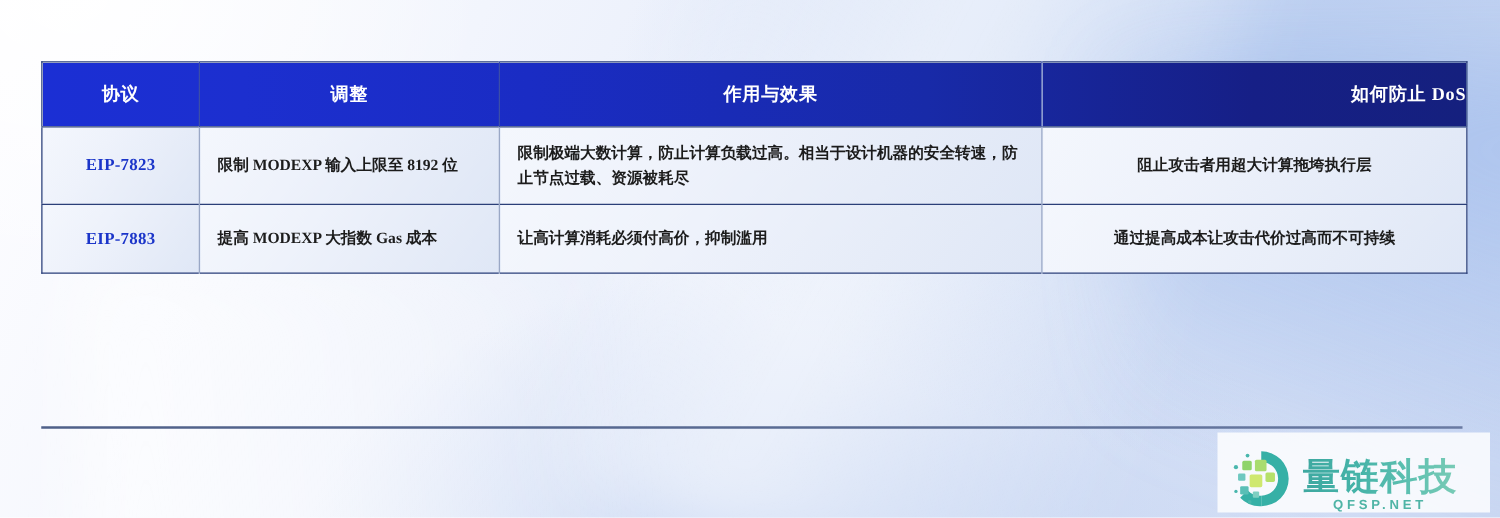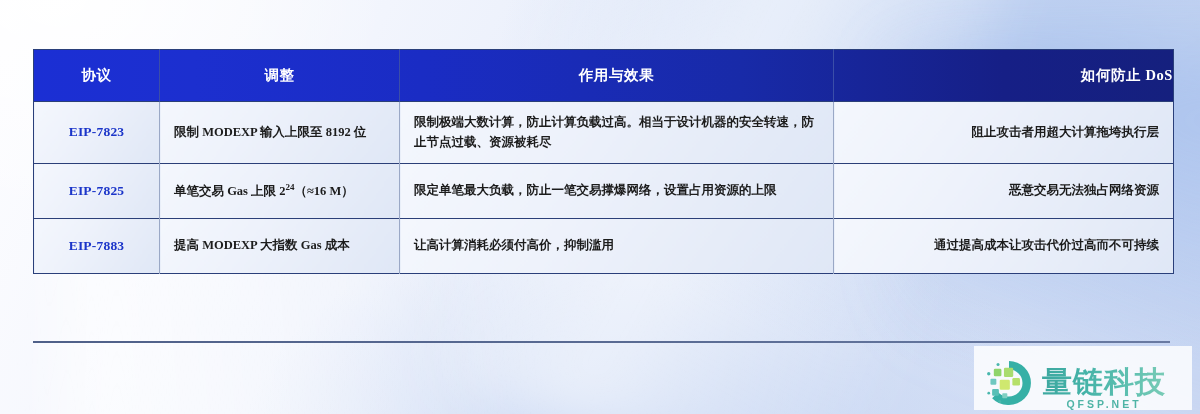--- a/index.html
+++ b/index.html
@@ -125,21 +125,21 @@
     text-align: left;
   }
 
   td.cell-effect {
     padding: 0 14px;
     text-align: left;
   }
 
   td.cell-dos {
     padding: 0 14px;
-    text-align: right;
+    text-align: center;
   }
 
   .sup { font-size: 9px; vertical-align: super; letter-spacing: 0; }
 
   
   .divider {
     position: absolute;
     left: 33px;
     top: 341px;
     width: 1137px;
@@ -215,26 +215,20 @@
       </thead>
       <tbody>
 
         <tr>
           <td class="cell-proto">EIP-7823</td>
           <td class="cell-change">限制 MODEXP 输入上限至 8192 位</td>
           <td class="cell-effect">限制极端大数计算，防止计算负载过高。相当于设计机器的安全转速，防止节点过载、资源被耗尽</td>
           <td class="cell-dos">阻止攻击者用超大计算拖垮执行层</td>
         </tr>
 
-        <tr>
-          <td class="cell-proto">EIP-7825</td>
-          <td class="cell-change"><span>单笔交易 Gas 上限 2</span><span class="sup">24</span><span>（≈16 M）</span></td>
-          <td class="cell-effect">限定单笔最大负载，防止一笔交易撑爆网络，设置占用资源的上限</td>
-          <td class="cell-dos">恶意交易无法独占网络资源</td>
-        </tr>
 
         <tr>
           <td class="cell-proto">EIP-7883</td>
           <td class="cell-change">提高 MODEXP 大指数 Gas 成本</td>
           <td class="cell-effect">让高计算消耗必须付高价，抑制滥用</td>
           <td class="cell-dos">通过提高成本让攻击代价过高而不可持续</td>
         </tr>
 
 
       </tbody>

